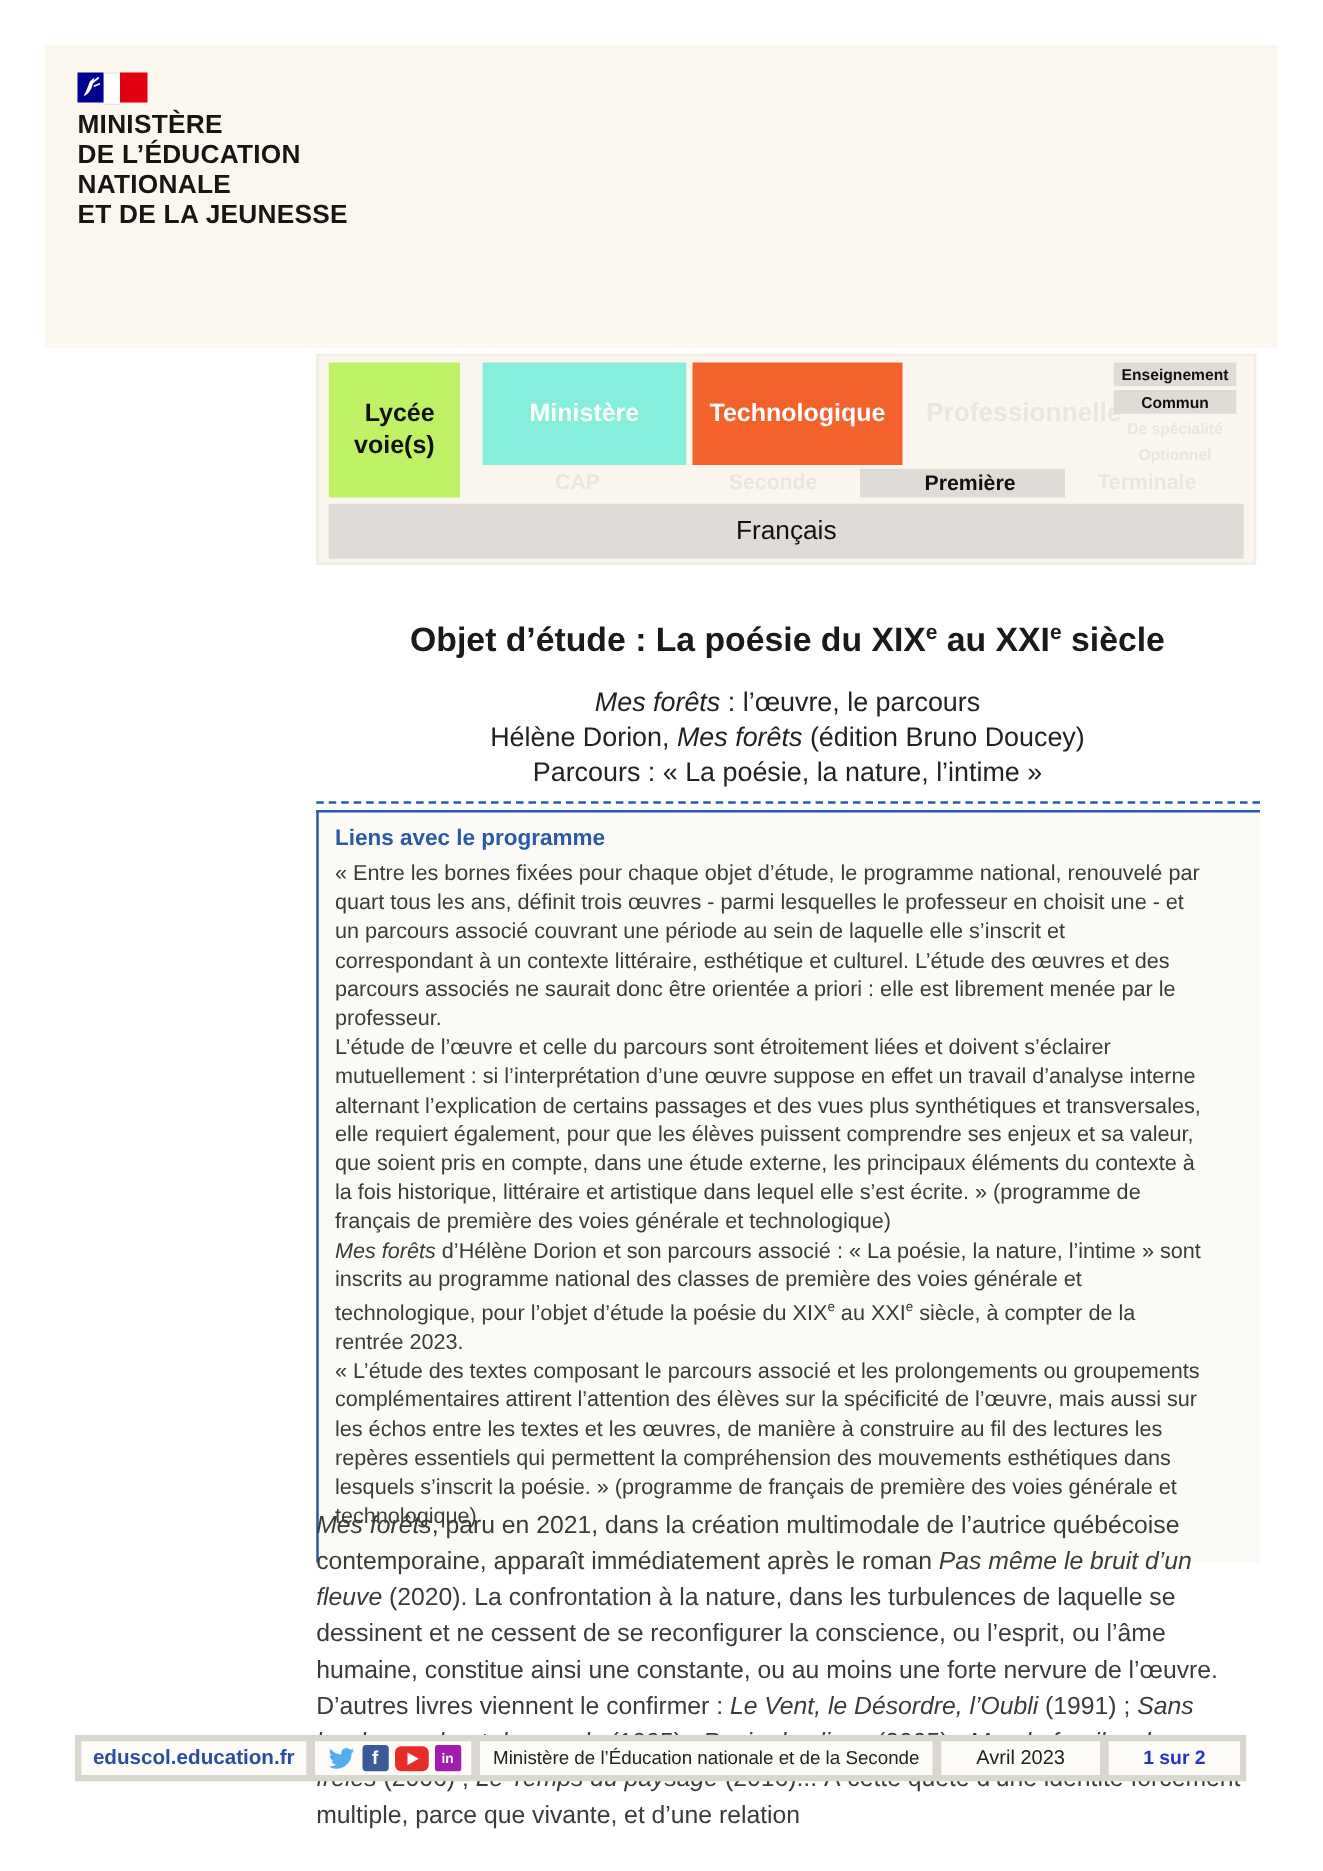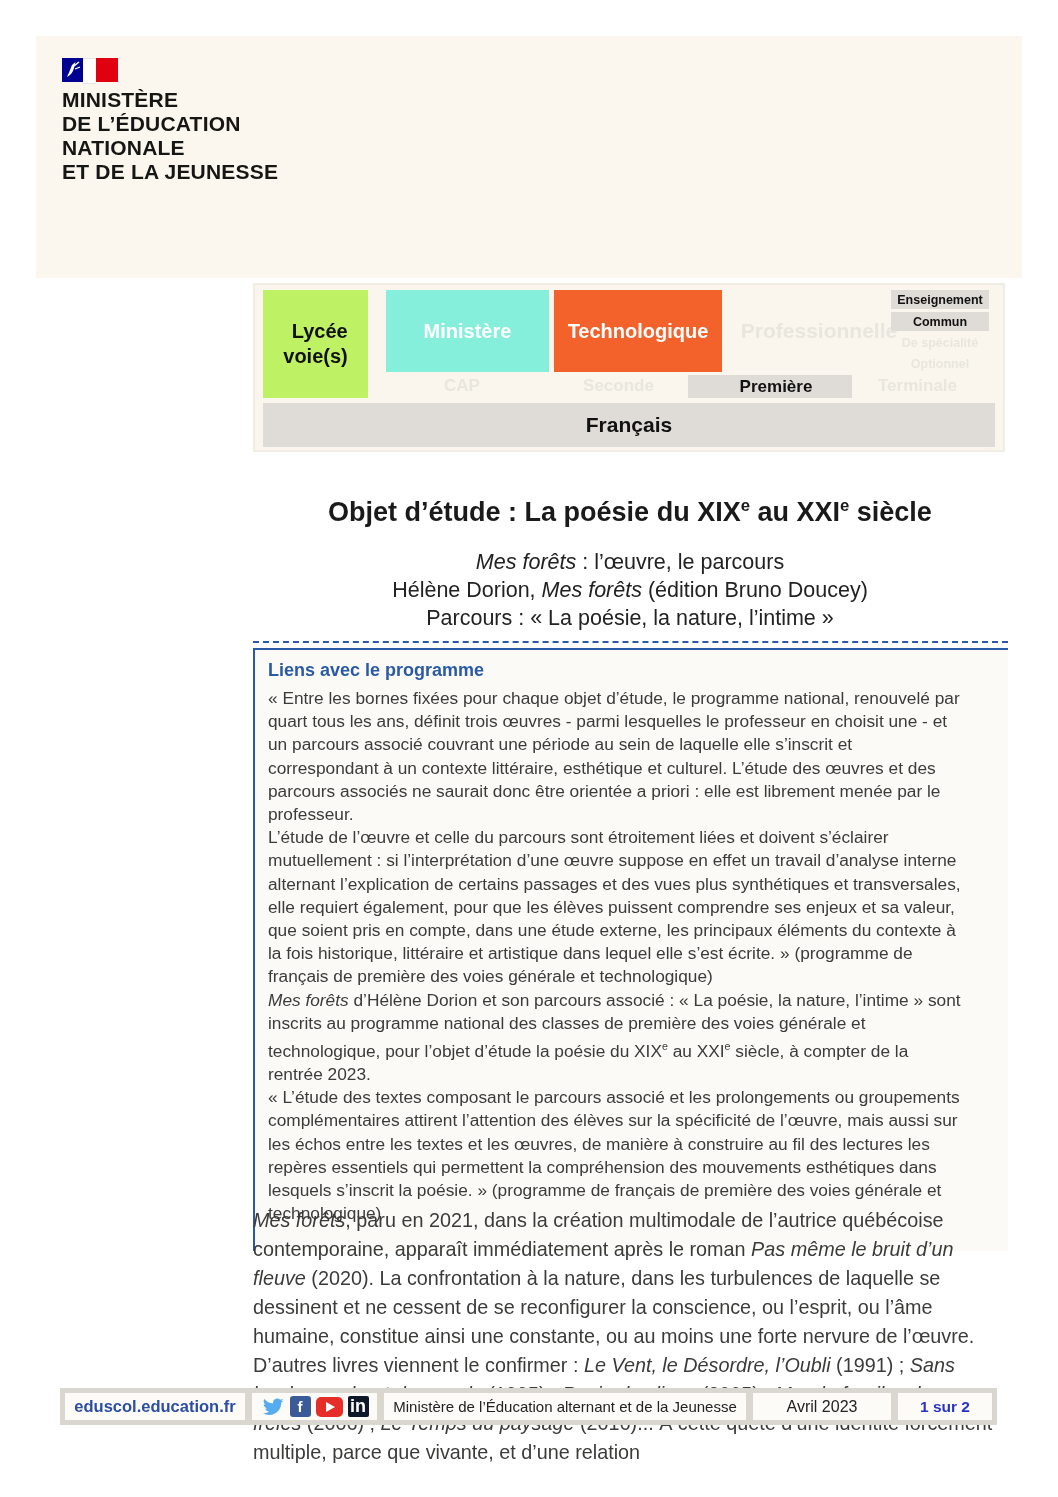--- a/index.html
+++ b/index.html
@@ -23,21 +23,21 @@
   .cell{position:absolute;display:flex;align-items:center;justify-content:center;text-align:right;}
   .c-lycee{left:8px;top:5px;width:105px;height:108px;background:#bef264;font-weight:700;font-size:20px;line-height:25px;color:#111;}
   .c-generale{left:131px;top:5px;width:163px;height:82px;background:#85EFDB;color:#ffffff;font-weight:700;font-size:20px;}
   .c-techno{left:299px;top:5px;width:168px;height:82px;background:#F4622B;color:#ffffff;font-weight:700;font-size:20px;}
   .c-pro{left:468px;top:5px;width:192px;height:82px;color:#E9E6DE;font-weight:700;font-size:21px;}
   .lg-box{left:636px;width:98px;height:19px;background:#DFDCD7;font-size:12.5px;font-weight:600;color:#111;}
   .lg-txt{left:636px;width:98px;height:19px;font-size:12.5px;font-weight:600;color:#E9E6DE;}
   .lv{top:89px;height:24px;font-size:17px;}
   .lv-off{color:#E9E6DE;font-weight:600;}
   .lv-on{background:#DFDCD7;color:#111;font-weight:600;padding-left:12px;}
-  .c-francais{left:8px;top:118px;width:732px;height:44px;background:#DFDCD7;font-weight:700;font-size:21px;color:#111;}
+  .c-francais{left:8px;top:118px;width:732px;height:44px;background:#DFDCD7;font-weight:400;font-size:21px;color:#111;}
 
   
   .doc-title{position:absolute;left:150px;top:496px;width:960px;text-align:center;
              font-size:27px;font-weight:700;color:#1a1a1a;}
   .doc-title sup,.subline sup,.pbox sup{font-size:62%;}
   .subtitle{position:absolute;left:150px;top:548px;width:960px;text-align:center;
             font-size:21.5px;line-height:28px;color:#222;}
 
   
   .dashed-rule{position:absolute;left:253px;top:641px;width:755px;border-top:2px dashed #2A5AA5;}
@@ -51,27 +51,27 @@
   .body-para{position:absolute;left:253px;top:1206px;width:750px;
              font-size:19.8px;line-height:29px;color:#3b3b3a;}
 
   
   .footer{position:absolute;left:60px;top:1388px;width:937px;height:37px;background:#DAD7D1;
           display:flex;align-items:stretch;gap:7px;padding:5px;box-sizing:border-box;}
   .fbox{background:#FCFBF8;display:flex;align-items:center;justify-content:center;}
   .f-site{width:180px;font-size:16.5px;font-weight:700;color:#2B4DA4;}
   .f-icons{width:125px;gap:5px;}
   .f-min{width:362px;font-size:15px;color:#222;}
-  .f-date{width:138px;font-size:16px;color:#222;}
+  .f-date{width:127px;font-size:16px;color:#222;}
   .f-page{flex:1;font-size:15.5px;font-weight:700;color:#2633C4;}
   .icon-sq{display:flex;align-items:center;justify-content:center;color:#fff;font-weight:700;}
   .i-fb{width:21px;height:21px;border-radius:3px;background:#3A5A98;font-size:15px;}
   .i-yt{width:27px;height:20px;border-radius:5px;background:#E62D27;}
   .i-yt .tri{width:0;height:0;border-left:9px solid #fff;border-top:5.5px solid transparent;border-bottom:5.5px solid transparent;margin-left:2px;}
-  .i-li{width:21px;height:21px;border-radius:2px;background:#0f172a;font-size:18px;}
+  .i-li{width:21px;height:21px;border-radius:2px;background:#a21caf;font-size:11px;}
 </style>
 </head>
 <body>
 
 <div class="page">
 
   <div class="cream-band">
     <div class="logo">
       <div class="flag">
         <div class="b">
@@ -140,18 +140,18 @@
     <div class="fbox f-icons">
       <svg width="24" height="22" viewBox="0 0 24 24">
         <path fill="#55ACEE" d="M23.4 4.8c-.8.4-1.7.6-2.6.8 1-.6 1.7-1.5 2-2.6-.9.5-1.9.9-2.9 1.1A4.6 4.6 0 0 0 12 7.2c0 .4 0 .7.1 1A13 13 0 0 1 2.6 3.4a4.6 4.6 0 0 0 1.4 6.1c-.7 0-1.5-.2-2.1-.5v.1c0 2.2 1.6 4.1 3.7 4.5-.7.2-1.4.2-2.1.1a4.6 4.6 0 0 0 4.3 3.2A9.2 9.2 0 0 1 1 18.7a13 13 0 0 0 7 2c8.4 0 13-7 13-13v-.6c.9-.6 1.7-1.4 2.4-2.3z"></path>
       </svg>
       <div class="icon-sq i-fb">f</div>
       <div class="icon-sq i-yt">
           <div class="tri"></div>
         </div>
       <div class="icon-sq i-li">in</div>
     </div>
-    <div class="fbox f-min">Ministère de l’Éducation alternant et de la Jeunesse</div>
+    <div class="fbox f-min">Ministère de l’Éducation nationale et de la Seconde</div>
     <div class="fbox f-date">Avril 2023</div>
     <div class="fbox f-page">1 sur 2</div>
   </div>
 
 </div>
 
 </body></html>

